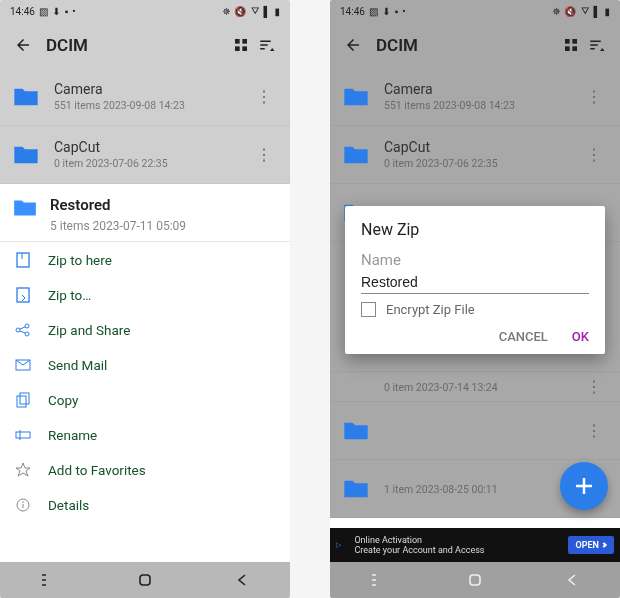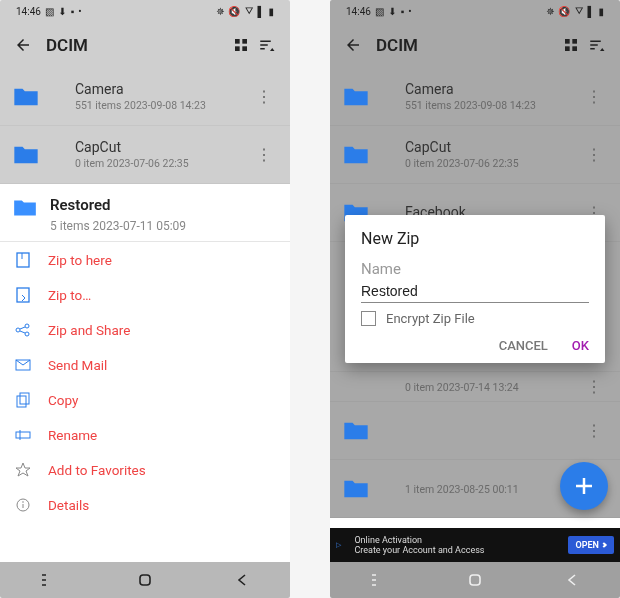--- a/index.html
+++ b/index.html
@@ -16,21 +16,21 @@
     position: relative;
     overflow: hidden;
     border-radius: 2px;
   }
   
   .statusbar {
     height: 22px;
     background: #cfcfcf;
     color: #222;
     display: flex; align-items: center;
-    padding: 0 16px;
+    padding: 0 10px;
     font-size: 10px;
   }
   .statusbar .s-left { display: flex; align-items: center; gap: 4px; }
   .statusbar .s-right { margin-left: auto; display: flex; align-items: center; gap: 4px; }
   .dim .statusbar { background: #a8a8a8; }
 
   
   .appbar {
     height: 46px;
     background: #cfcfcf;
@@ -45,21 +45,20 @@
 
   
   .folders { background: #cfcfcf; }
   .dim .folders { background: #a8a8a8; }
   .row {
     height: 58px;
     display: flex; align-items: center;
     padding: 0 12px;
     position: relative;
     border-bottom: 1px solid rgba(0,0,0,0.04);
-    gap: 21px;
   }
   .row .ficon { width: 28px; height: 22px; margin-right: 14px; }
   .row .meta { display: flex; flex-direction: column; justify-content: center; }
   .row .name { font-size: 14px; color: #333; }
   .row .sub { font-size: 10.5px; color: #777; margin-top: 2px; }
   .row .kebab { margin-left: auto; color: #666; font-size: 16px; letter-spacing: 0; line-height: 4px; padding: 6px; }
 
   
   .selected-header {
     background: #fff;
@@ -74,39 +73,39 @@
   
   .menu { background: #fff; }
   .menu-item {
     height: 35px;
     display: flex; align-items: center;
     padding: 0 14px;
   }
   .menu-item .micon { width: 18px; display: flex; justify-content: center; margin-right: 16px; color: #2b7de9; }
   .menu-item .micon.red { color: #d04040; }
   .menu-item .micon.gray { color: #888; }
-  .menu-item .mlabel { font-size: 13.5px; color: #ef4444; }
+  .menu-item .mlabel { font-size: 13.5px; color: #14532d; }
 
   
   .navbar {
     position: absolute;
     left: 0; right: 0; bottom: 0;
     height: 36px;
     background: #b8b8b8;
     display: flex;
   }
   .dim .navbar { background: #a0a0a0; }
   .navbtn { flex: 1; display: flex; align-items: center; justify-content: center; color: #222; }
   .dim .row .name { color: #333; }
   .dim .row .sub { color: #6a6a6a; }
 
   
   .dialog {
     position: absolute;
-    left: 15px; right: 15px; top: 215px;
+    left: 15px; right: 15px; top: 206px;
     background: #fff;
     border-radius: 2px;
     box-shadow: 0 6px 18px rgba(0,0,0,0.35);
     padding: 14px 16px 10px 16px;
   }
   .dialog .dtitle { font-size: 16px; color: #222; margin-bottom: 12px; }
   .dialog .dlabel { font-size: 15px; color: #999; margin-bottom: 2px; }
   .dialog input.dinput {
     width: 100%; border: none; border-bottom: 1px solid #888;
     font-size: 14px; color: #222; padding: 3px 0 3px 0;

